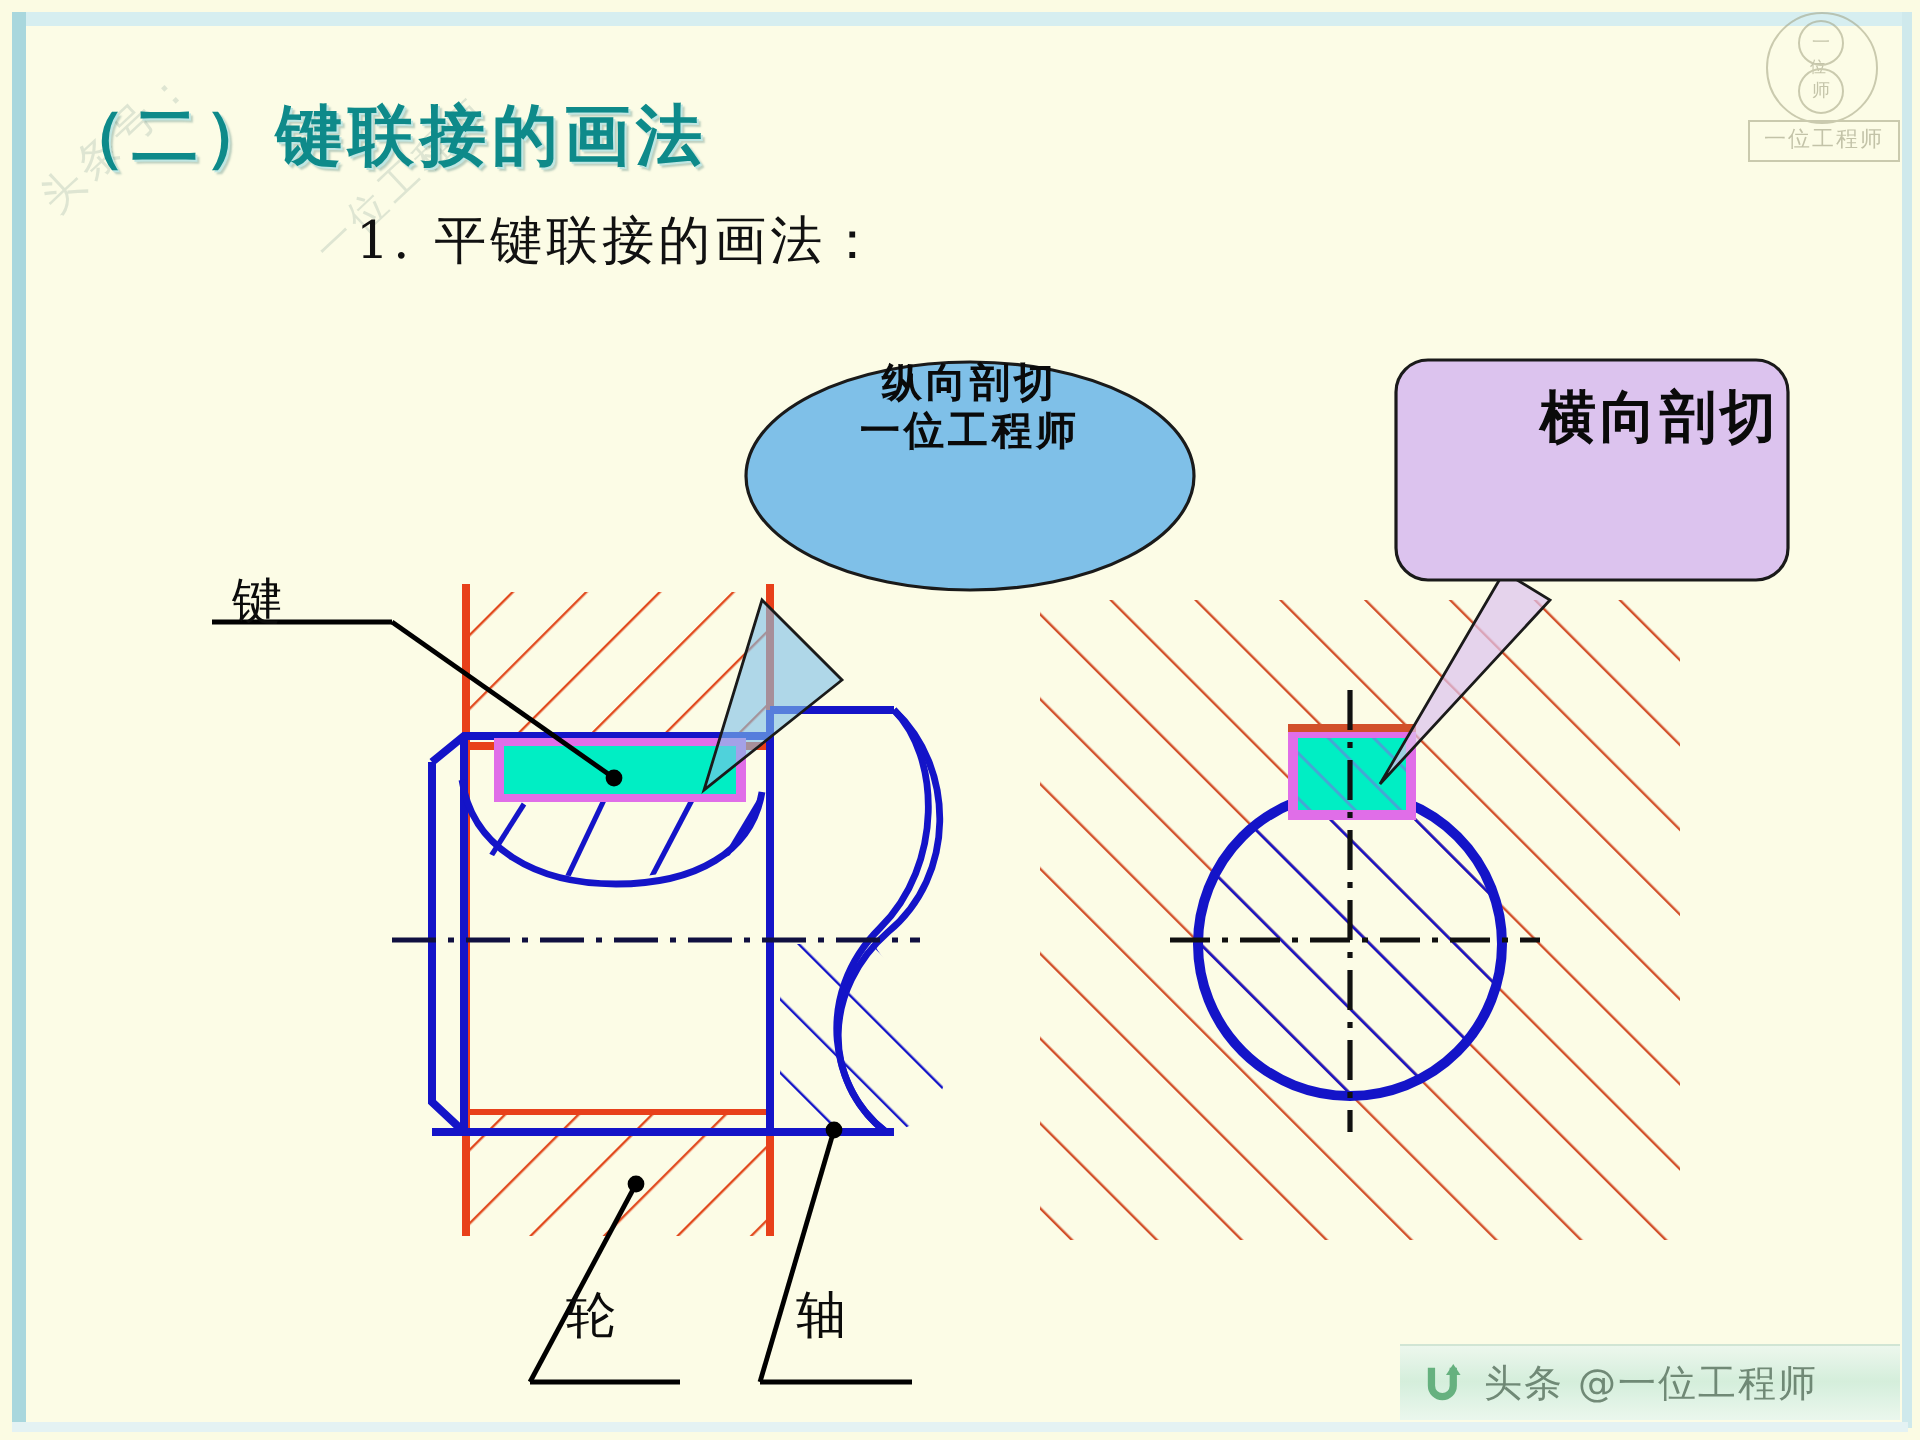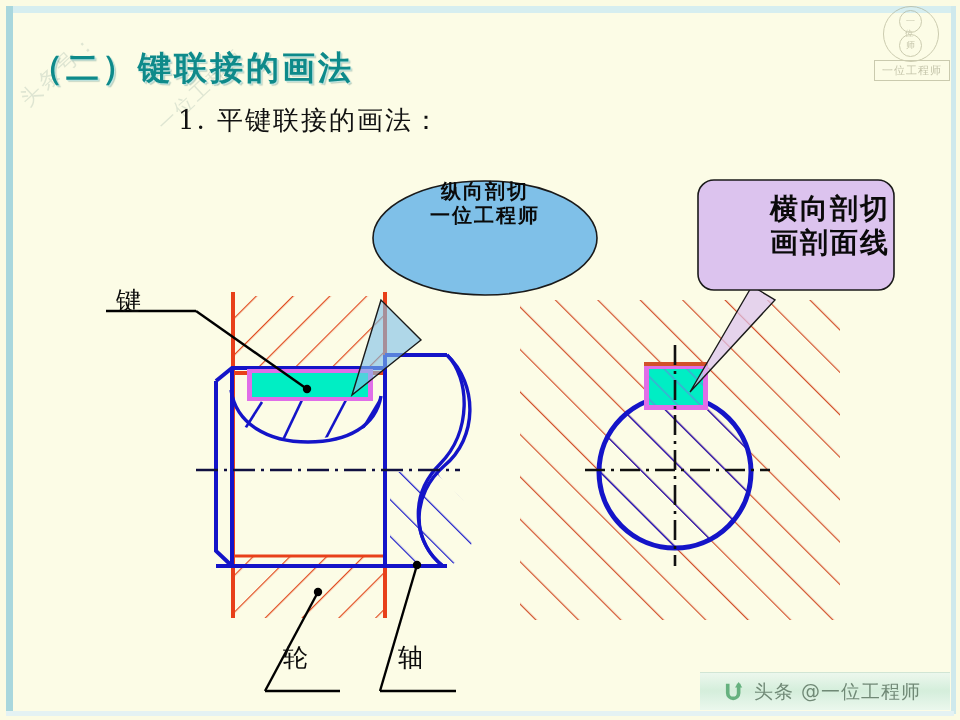--- a/index.html
+++ b/index.html
@@ -169,21 +169,21 @@
   
   .badge {
     position: absolute;
     left: 700px; top: 672px;
     width: 250px; height: 38px;
     background: linear-gradient(to bottom,#ecf7ee 0%, #d3eedb 48%, #eaf7ee 100%);
     border-top: 1px solid #cfe4d4;
     display: flex;
     align-items: center;
     gap: 8px;
-    padding-left: 24px;
+    padding-left: 12px;
     box-sizing: border-box;
     opacity: 0.95;
   }
   .badge-icon {
     width: 22px; height: 20px;
     flex: 0 0 auto;
   }
   .badge-text {
     font-size: 19px;
     color: #3f5a47;
@@ -361,21 +361,20 @@
       <circle cx="417" cy="565" r="4.2" fill="#000000" stroke="none"></circle>
     </g>
   </svg>
 
   <div class="callout-text" id="callout-blue-text">
     <div>纵向剖切</div>
     <div>一位工程师</div>
   </div>
   <div class="callout-text" id="callout-purple-text">
     <div>横向剖切</div>
-    <div>画剖面线</div>
   </div>
 
   <div class="part-label" id="label-key">键</div>
   <div class="part-label" id="label-hub">轮</div>
   <div class="part-label" id="label-shaft">轴</div>
 
   <div class="badge">
     <svg class="badge-icon" viewBox="0 0 24 22">
       <path d="M4 2 L4 12 A6 6 0 0 0 16 12 L16 2" fill="none" stroke="#5fae7a" stroke-width="4" stroke-linecap="butt"></path>
       <path d="M12 6 L16 0 L20 6 Z" fill="#5fae7a"></path>

